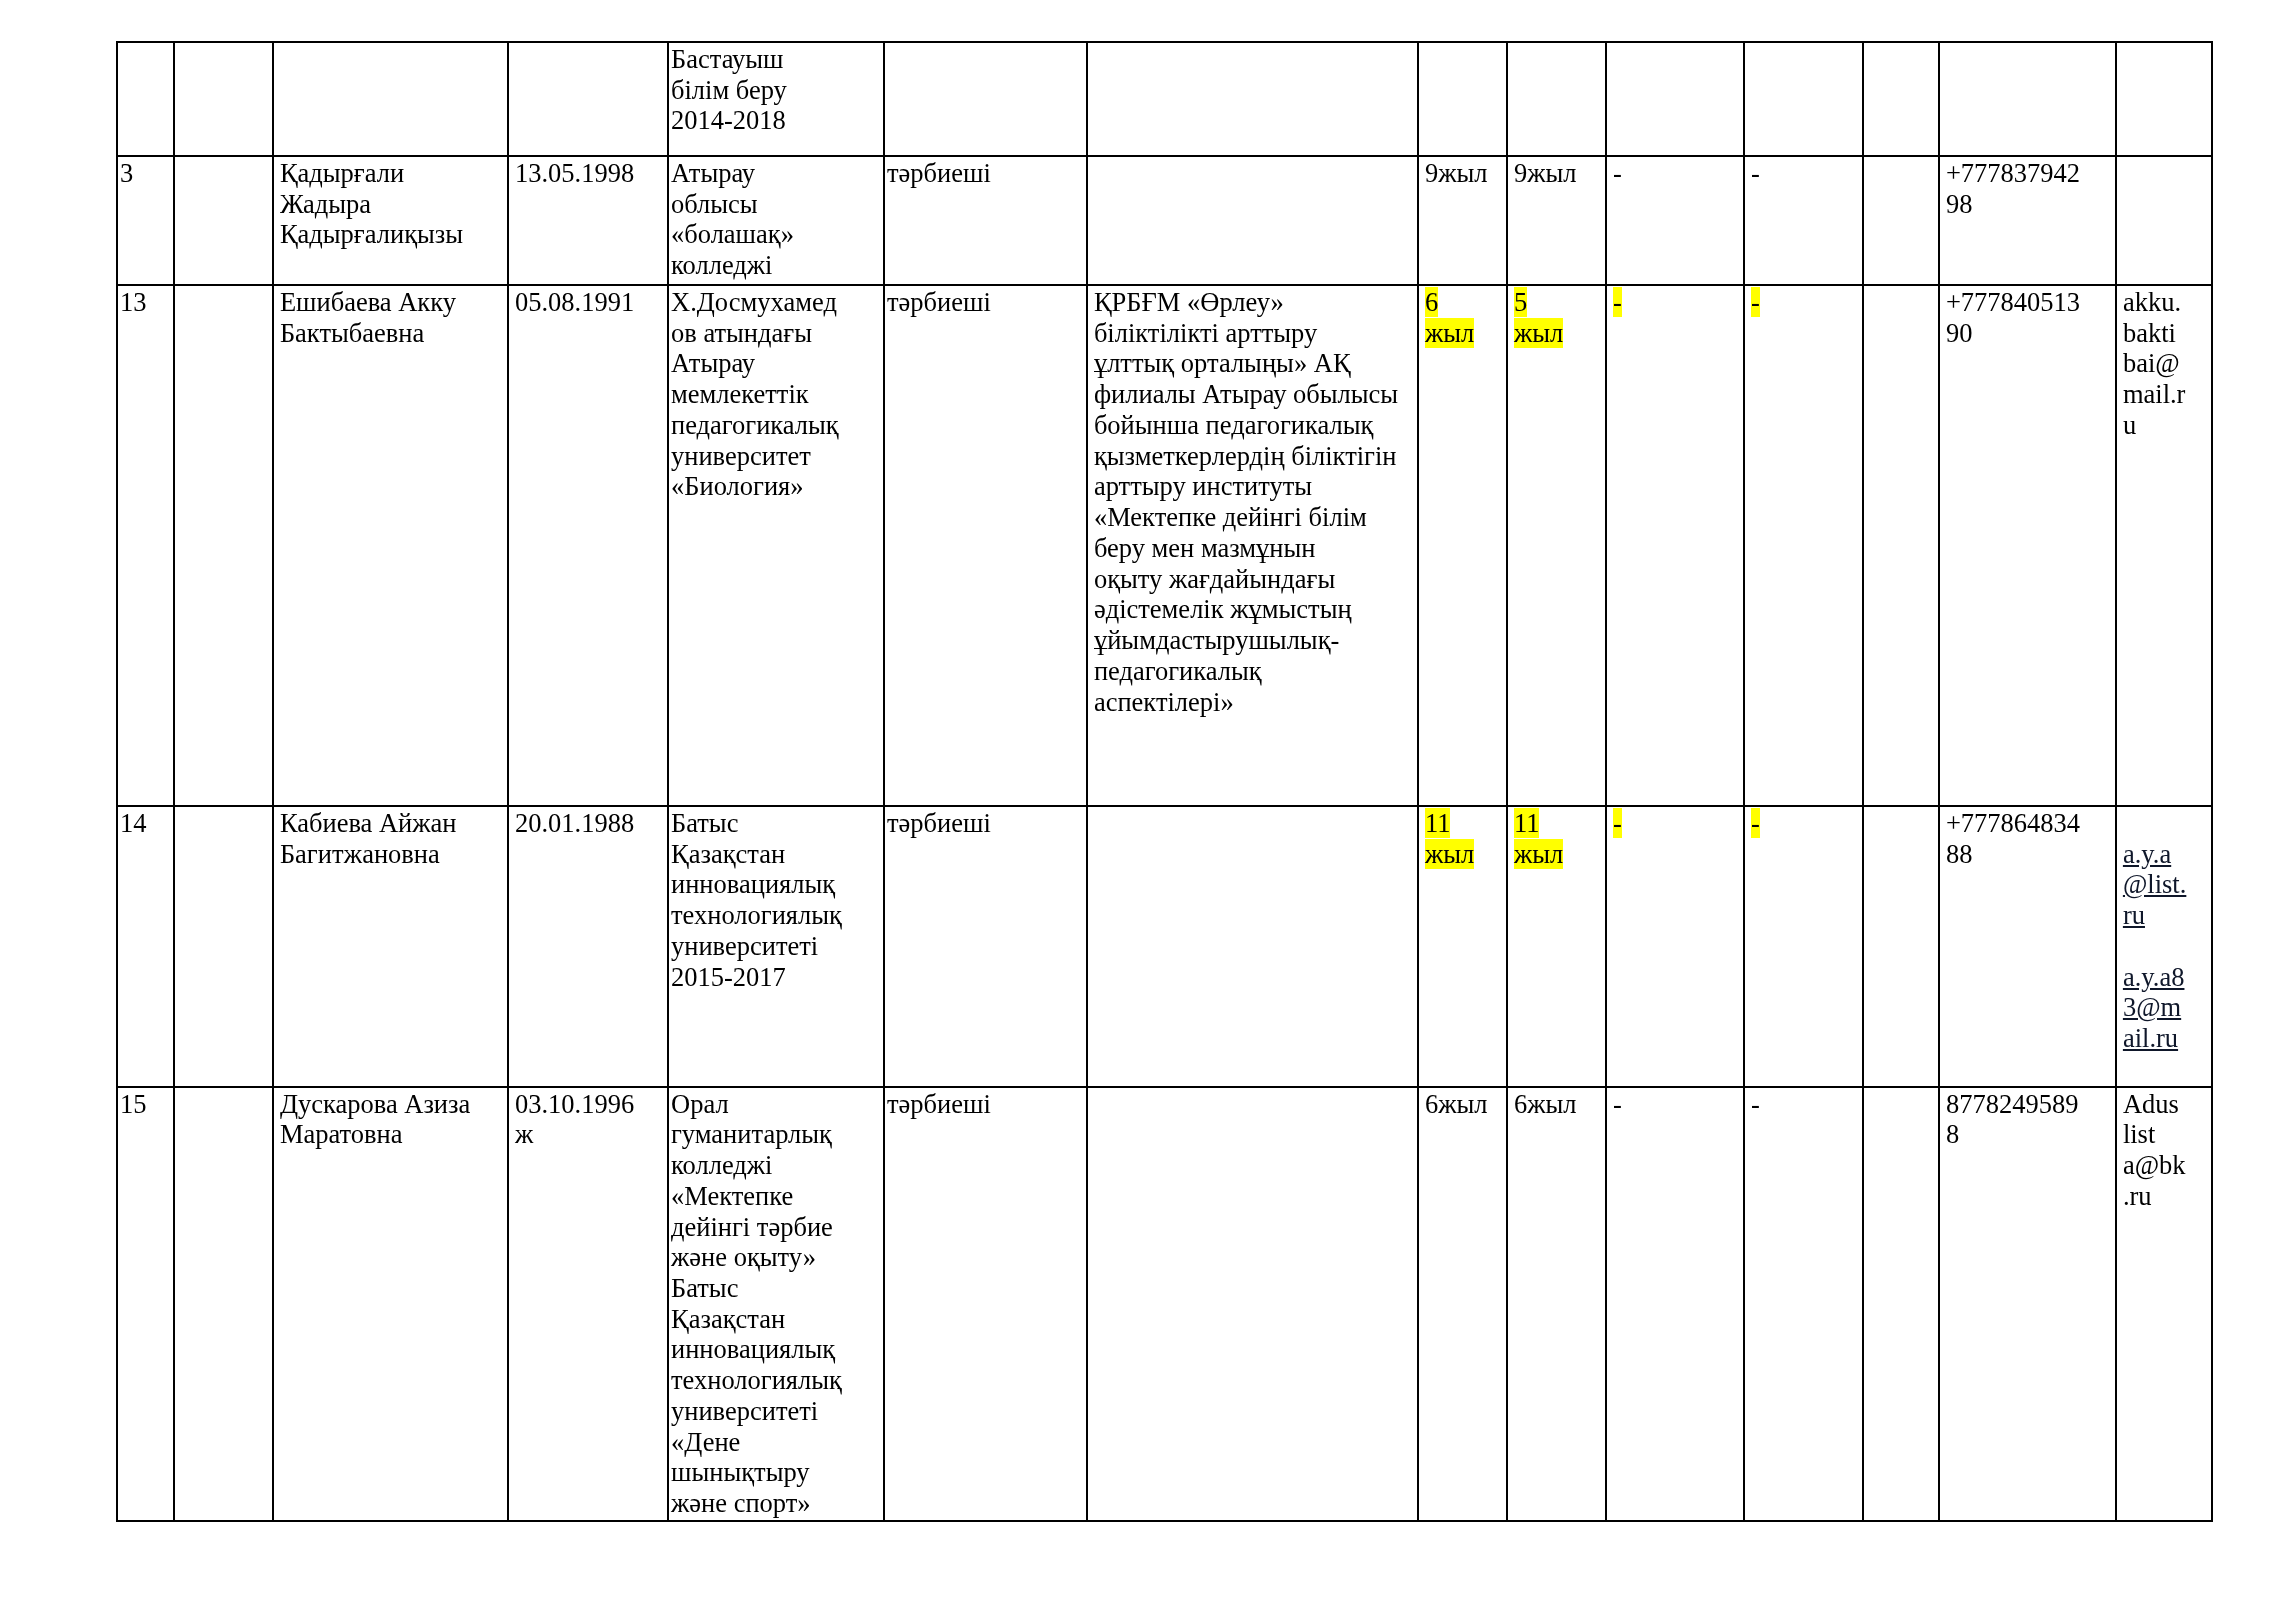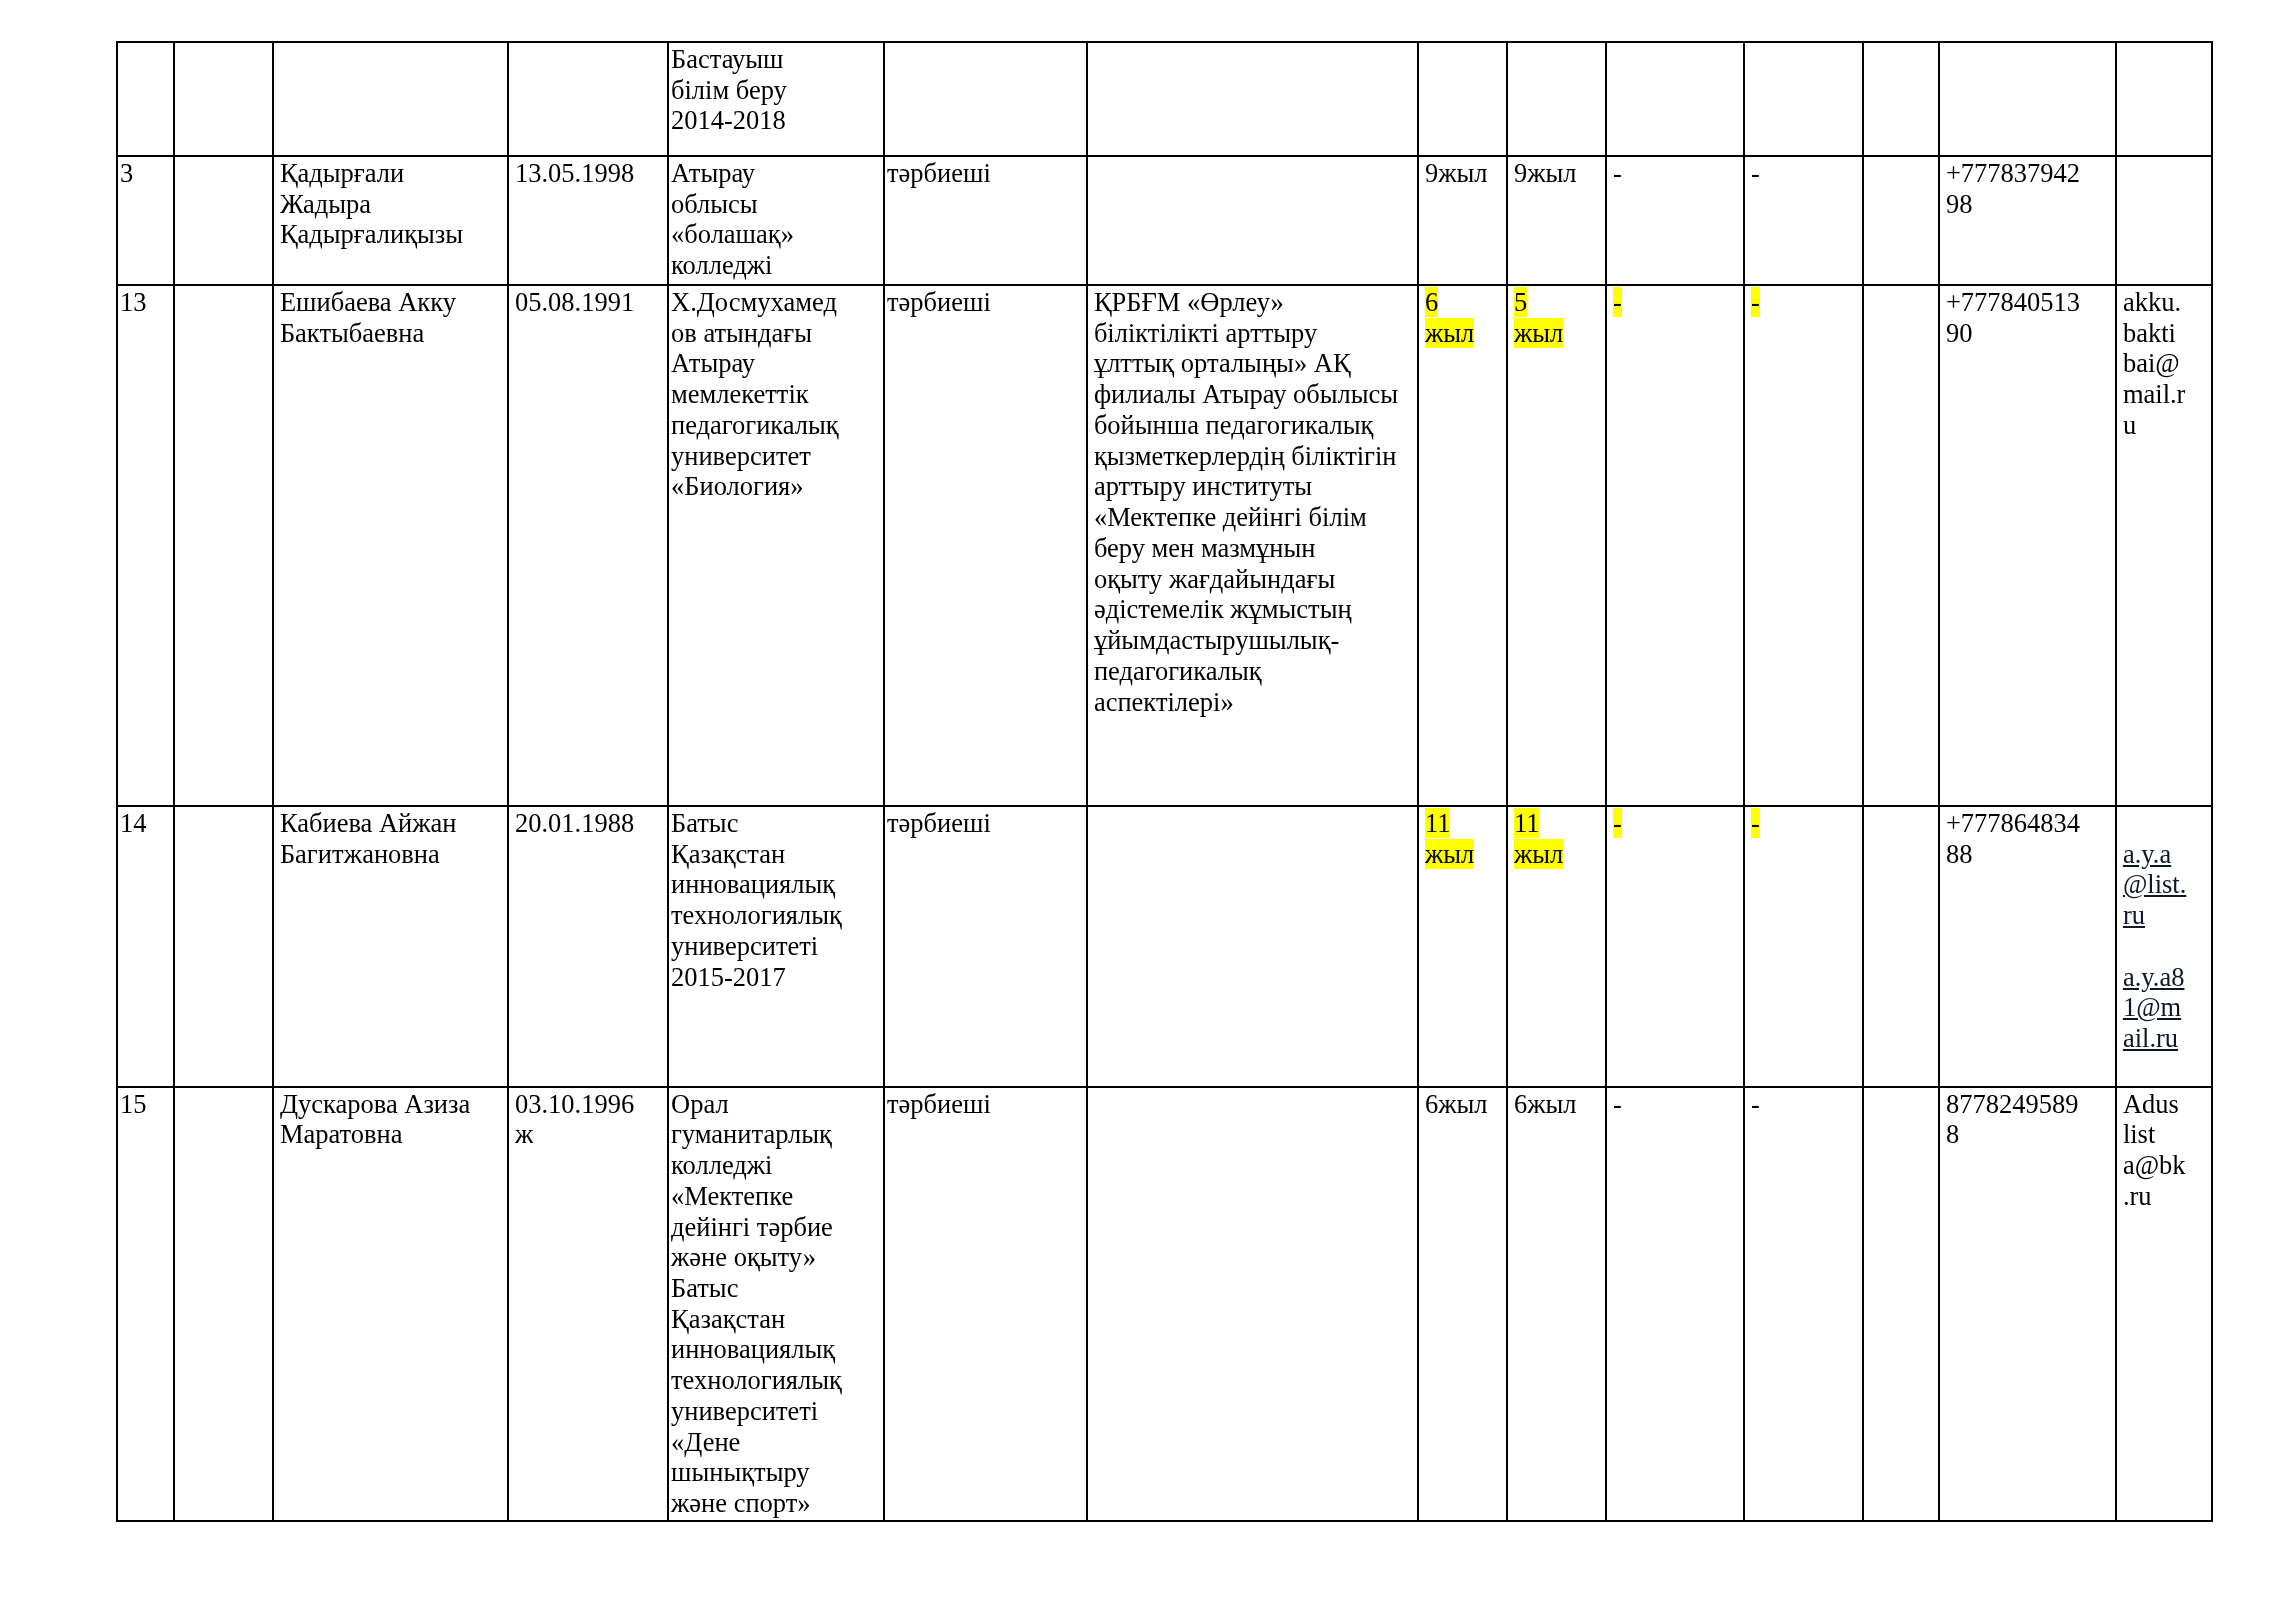--- a/index.html
+++ b/index.html
@@ -150,21 +150,21 @@
       <td><span class="hl">-</span></td>
       <td><span class="hl">-</span></td>
       <td></td>
       <td>+777864834
 88</td>
       <td>
         <a class="elink" href="#">a.y.a
 @list.
 ru</a>
         <a class="elink" href="#">a.y.a8
-1@m
+3@m
 ail.ru</a>
       </td>
     </tr>
 
     <tr style="height:358px">
       <td class="tc">15</td>
       <td></td>
       <td>Дускарова Азиза
 Маратовна</td>
       <td>03.10.1996

